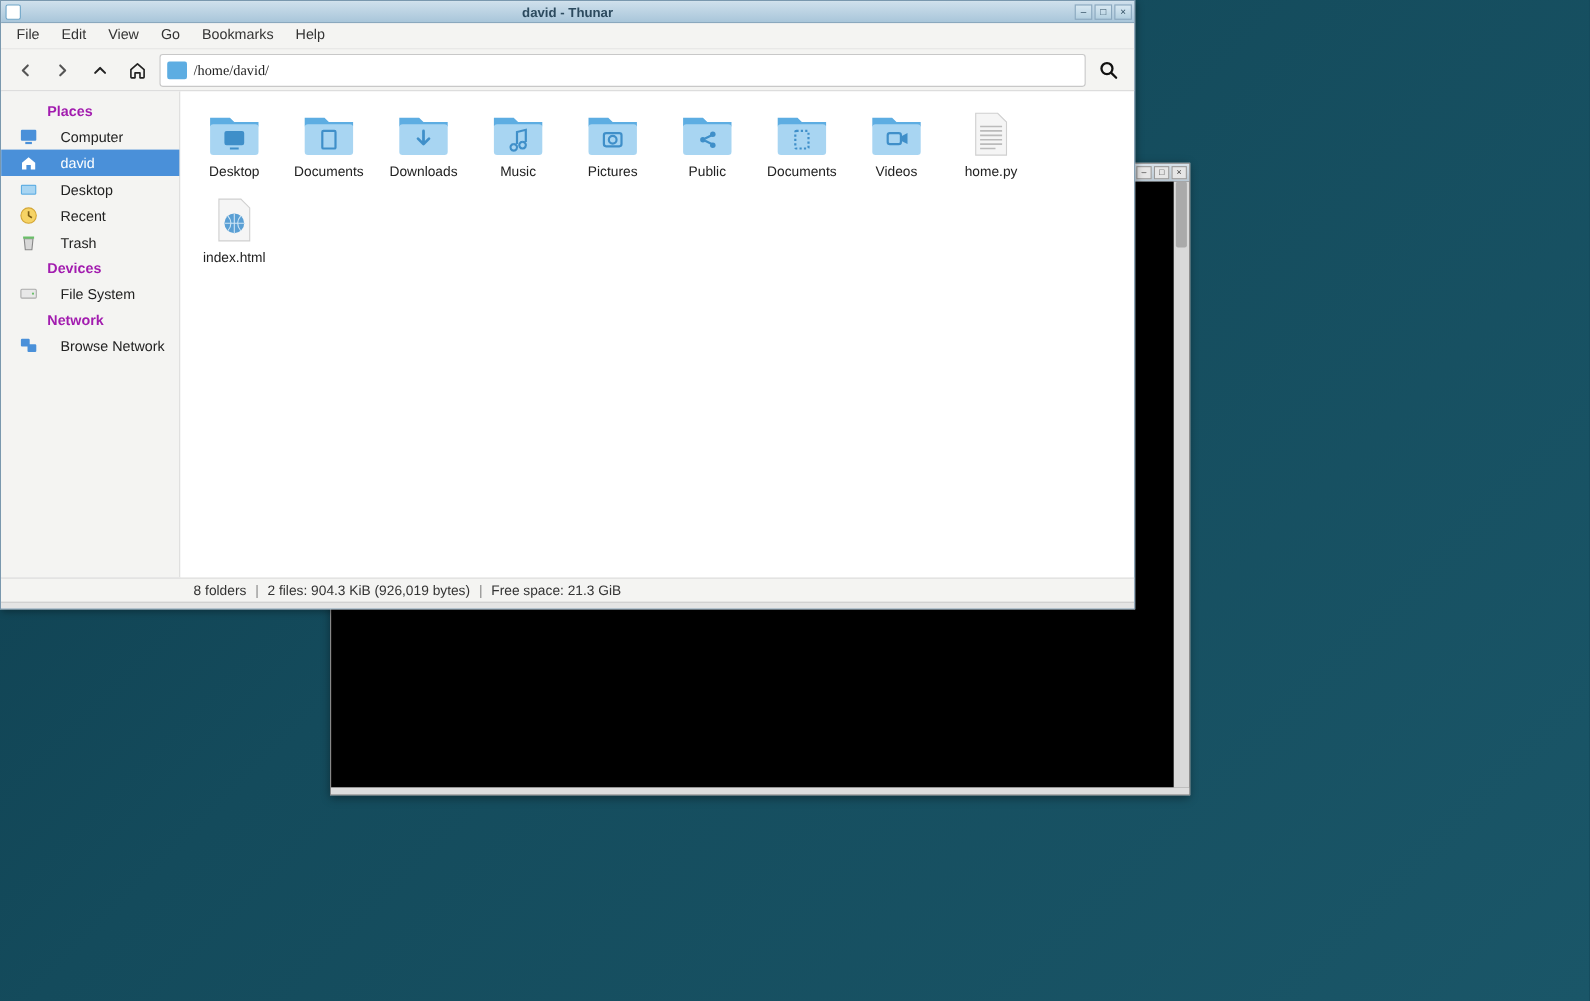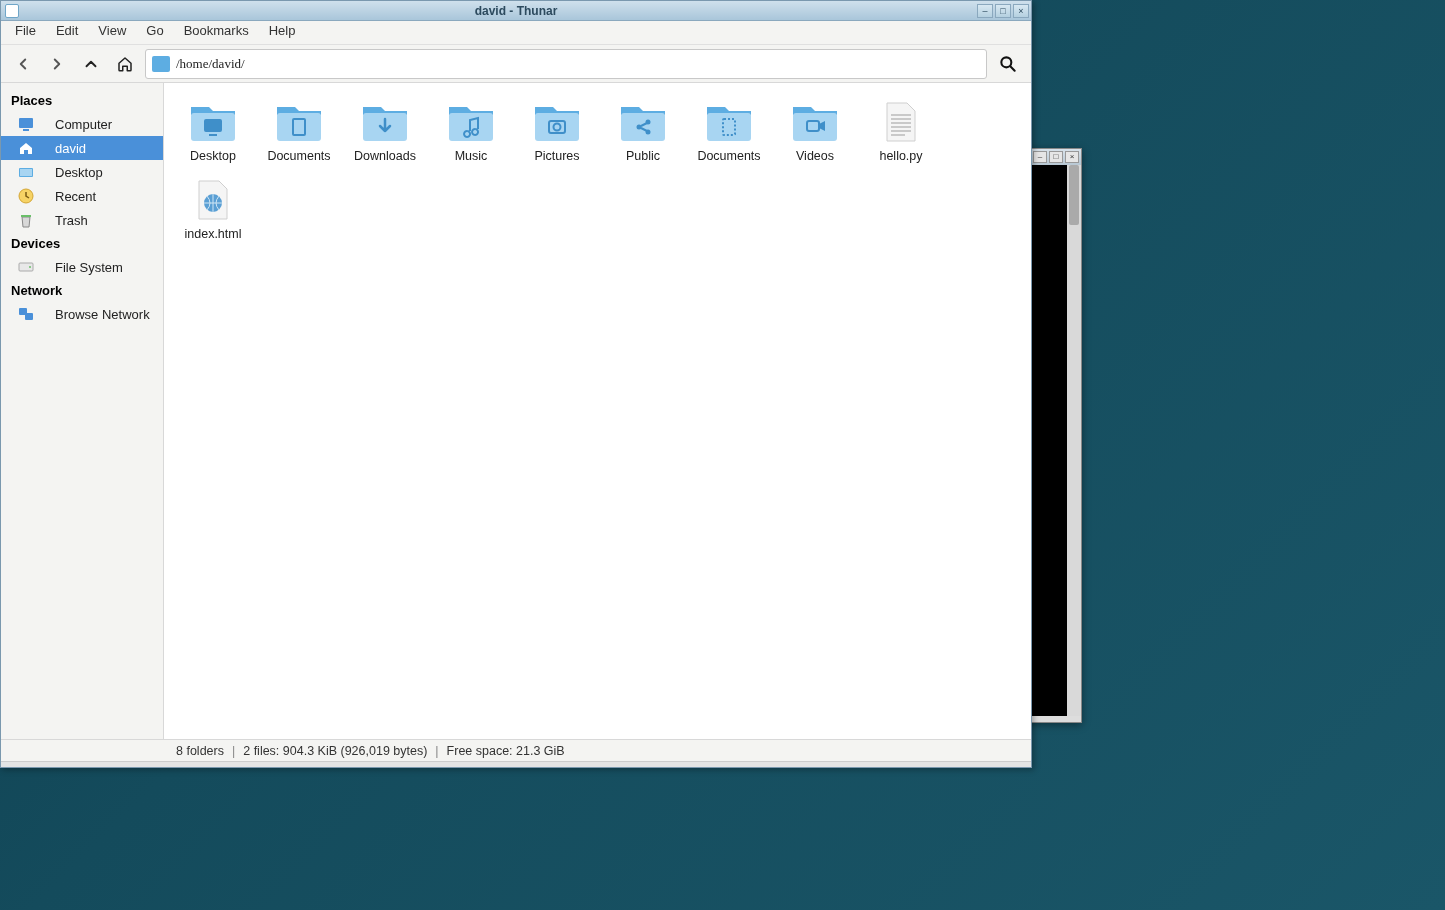--- a/index.html
+++ b/index.html
@@ -73,21 +73,21 @@
     height: 6px;
     background: #ddd;
   }
 
   
   .window {
     position: absolute;
     left: 0;
     top: 0;
     width: 1032px;
-    height: 768px;
+    height: 554px;
     background: #fcfcfc;
     border: 1px solid #7a98ae;
     z-index: 2;
     display: flex;
     flex-direction: column;
     box-shadow: 2px 2px 6px rgba(0,0,0,0.3);
   }
   .titlebar {
     height: 20px;
     background: linear-gradient(#cfe0ec, #a9c6da);
@@ -204,22 +204,23 @@
   }
   .sidebar {
     width: 163px;
     background: #f4f4f2;
     border-right: 1px solid #d8d8d8;
     padding: 6px 0;
   }
   .sidebar .section-header {
     font-size: 13px;
     font-weight: bold;
-    color: #000000;
+    color: #a21caf;
     padding: 4px 10px;
+    margin-left: 32px;
   }
   .sidebar .side-item {
     display: flex;
     align-items: center;
     gap: 20px;
     padding: 3px 10px 3px 16px;
     font-size: 13px;
     color: #222;
     cursor: pointer;
   }
@@ -498,21 +499,21 @@
             </svg>
           </div>
           <div class="file-label">Videos</div>
         </div>
         <div class="file-item">
           <div class="file-icon">
             <svg width="52" height="48" viewBox="0 0 52 48">
               <use href="#file-text"></use>
             </svg>
           </div>
-          <div class="file-label">hello.py</div>
+          <div class="file-label">home.py</div>
         </div>
         <div class="file-item">
           <div class="file-icon">
             <svg width="52" height="48" viewBox="0 0 52 48">
               <use href="#file-html"></use>
             </svg>
           </div>
           <div class="file-label">index.html</div>
         </div>
       </div>

